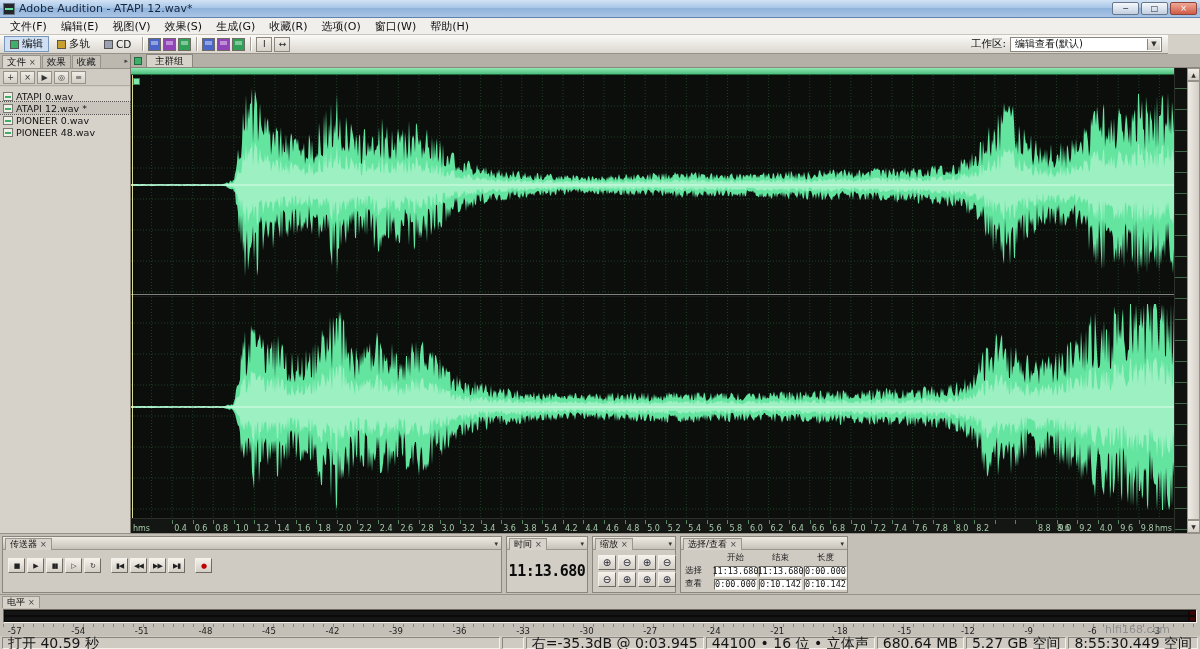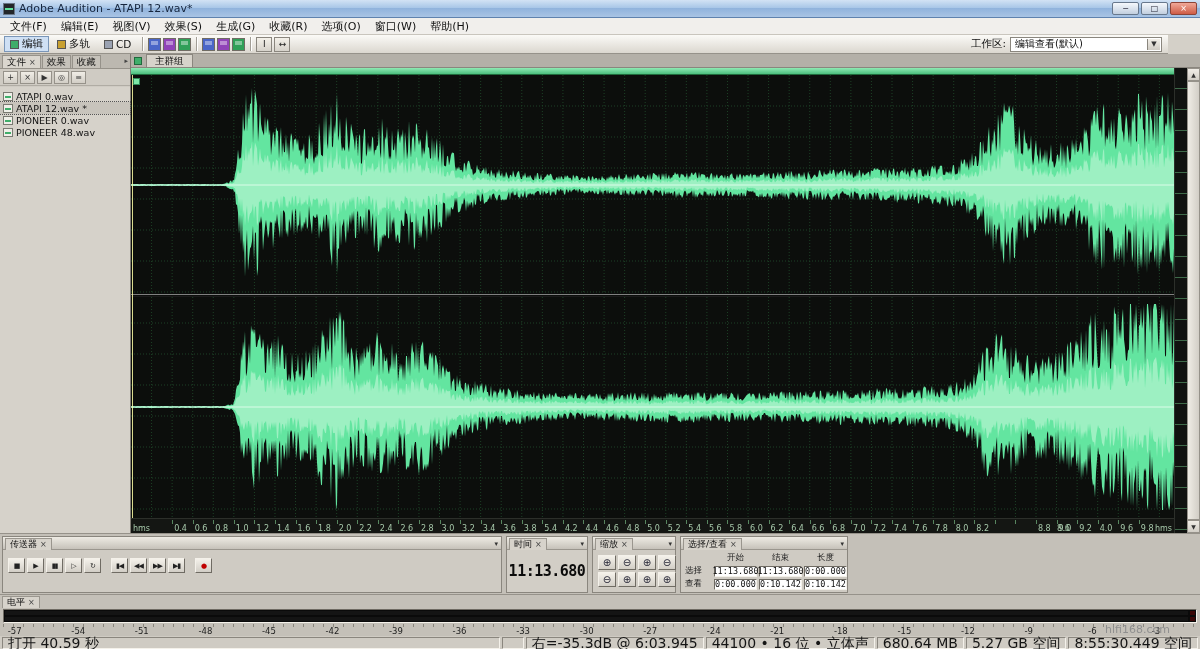--- a/index.html
+++ b/index.html
@@ -537,20 +537,20 @@
         <span class="lv-num" style="left: 90.8778%;">-6</span>
         <span class="lv-num" style="left: 96.2%;">-3</span>
       </div>
   </div>
 
   <div class="watermark">hifi168.com</div>
 
   <div class="statusbar">
     <div class="sb-seg sb-open">打开 40.59 秒</div>
     <div class="sb-seg sb-flex"></div>
-    <div class="sb-seg">右=-35.3dB @ 6:03.945</div>
+    <div class="sb-seg">右=-35.3dB @ 0:03.945</div>
     <div class="sb-seg">44100 • 16 位 • 立体声</div>
     <div class="sb-seg">680.64 MB</div>
     <div class="sb-seg">5.27 GB 空间</div>
     <div class="sb-seg">8:55:30.449 空间</div>
   </div>
 
 </div>
 
 </body></html>

